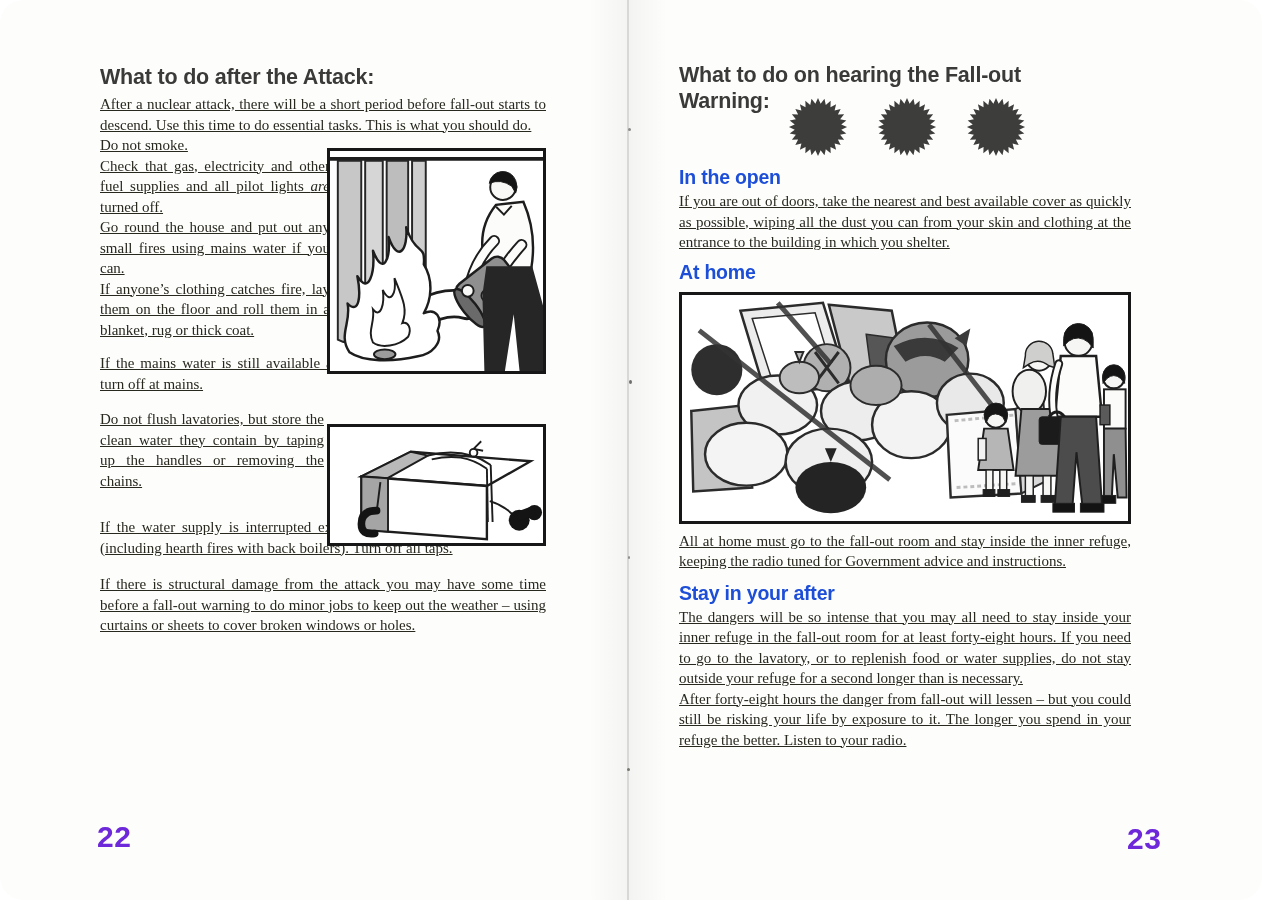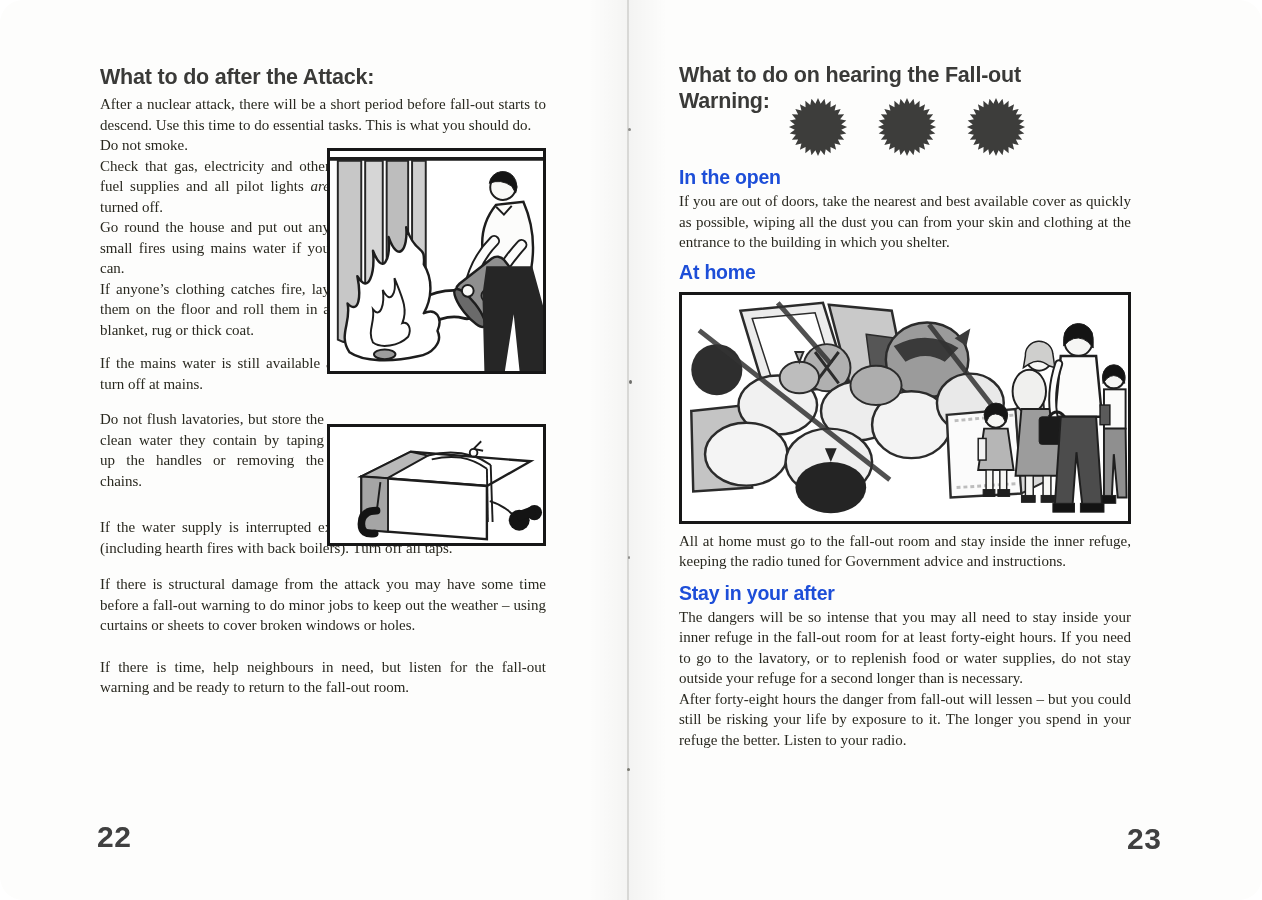--- a/index.html
+++ b/index.html
@@ -11,42 +11,42 @@
            background:linear-gradient(to right,rgba(0,0,0,0),rgba(0,0,0,0.035));}
   .shade-r{position:absolute;left:629px;top:0;width:38px;height:900px;
            background:linear-gradient(to left,rgba(0,0,0,0),rgba(0,0,0,0.04));}
   .speck{position:absolute;background:#8b8b88;border-radius:50%;}
 
   .col-left{position:absolute;left:100px;top:64px;width:446px;}
   .col-right{position:absolute;left:679px;top:62px;width:452px;}
 
   .h1{font:700 21.5px/26px "Liberation Sans",sans-serif;color:#3a3a38;letter-spacing:-0.2px;margin:0;}
   .h2{font:700 19.5px/24px "Liberation Sans",sans-serif;color:#1d4ed8;letter-spacing:-0.2px;margin:0;}
-  p{margin:0;font-size:15px;line-height:20.5px;text-align:justify;}
+  p{margin:0;font-size:15px;line-height:20.5px;text-align:justify;text-decoration:underline;}
   .it{font-style:italic;}
 
   .narrow{width:230px;}
   .narrow2{width:224px;}
   .mt2{margin-top:2px}.mt4{margin-top:4px}.mt7{margin-top:7px}.mt8{margin-top:8px}
   .mt9{margin-top:9px}.mt13{margin-top:13px}.mt15{margin-top:15px}.mt16{margin-top:16px}
   .mt21{margin-top:21px}.mt26{margin-top:26px}
 
   .fig{position:absolute;right:0;border:3px solid #171717;background:#ffffff;box-sizing:border-box;}
   #fig-fire{top:84px;width:219px;height:226px;}
   #fig-cistern{top:360px;width:219px;height:122px;}
   #fig-shelter{width:452px;height:232px;border:3px solid #171717;box-sizing:border-box;
                background:#ffffff;margin-top:8px;}
   .fig svg,#fig-shelter svg{display:block;width:100%;height:100%;}
 
   .warning-row{display:flex;align-items:flex-start;margin-bottom:6px;text-align:right;}
   .bursts{display:flex;gap:29px;margin-left:18px;margin-top:9px;}
   .burst{width:60px;height:60px;flex:0 0 auto;}
 
   .pagenum{position:absolute;font:700 30px/30px "Liberation Sans",sans-serif;
-           color:#404040;letter-spacing:0.5px;}
+           color:#6d28d9;letter-spacing:0.5px;}
   #pn22{left:97px;top:822px;}
   #pn23{left:1104px;top:824px;margin-left:23px;}
 </style>
 </head>
 <body>
 
 <div class="spread">
 
   <div class="col-left">
     <div class="h1">What to do after the Attack:</div>
@@ -54,21 +54,20 @@
 
     <p class="narrow">Do not smoke.</p>
     <p class="narrow"><span>Check that gas, electricity and other fuel supplies and all pilot lights </span><span class="it">are</span><span> turned off.</span></p>
     <p class="narrow">Go round the house and put out any small fires using mains water if you can.</p>
     <p class="narrow">If anyone’s clothing catches fire, lay them on the floor and roll them in a blanket, rug or thick coat.</p>
 
     <p class="mt13">If the mains water is still available also replenish water reserves. Then turn off at mains.</p>
     <p class="narrow2 mt15">Do not flush lavatories, but store the clean water they contain by taping up the handles or removing the chains.</p>
     <p class="mt26">If the water supply is interrupted extinguish water heaters and boilers (including hearth fires with back boilers). Turn off all taps.</p>
     <p class="mt16">If there is structural damage from the attack you may have some time before a fall-out warning to do minor jobs to keep out the weather – using curtains or sheets to cover broken windows or holes.</p>
-    <p class="mt21">If there is time, help neighbours in need, but listen for the fall-out warning and be ready to return to the fall-out room.</p>
 
     <div class="fig" id="fig-fire">
       <svg viewBox="0 0 218 225">
         <rect width="218" height="225" fill="#ffffff"></rect>
         <line x1="0" y1="8" x2="218" y2="8" stroke="#1d1d1d" stroke-width="4"></line>
         <g stroke="#262626" stroke-width="2">
           <path d="M8,10 h24 v178 q-12,12 -24,5 Z" fill="#c7c7c7"></path>
           <path d="M36,10 h18 v190 q-9,9 -18,4 Z" fill="#d6d6d6"></path>
           <path d="M58,10 h22 v170 q-11,11 -22,5 Z" fill="#bdbdbd"></path>
           <path d="M84,10 h14 v152 q-7,9 -14,4 Z" fill="#cfcfcf"></path>

